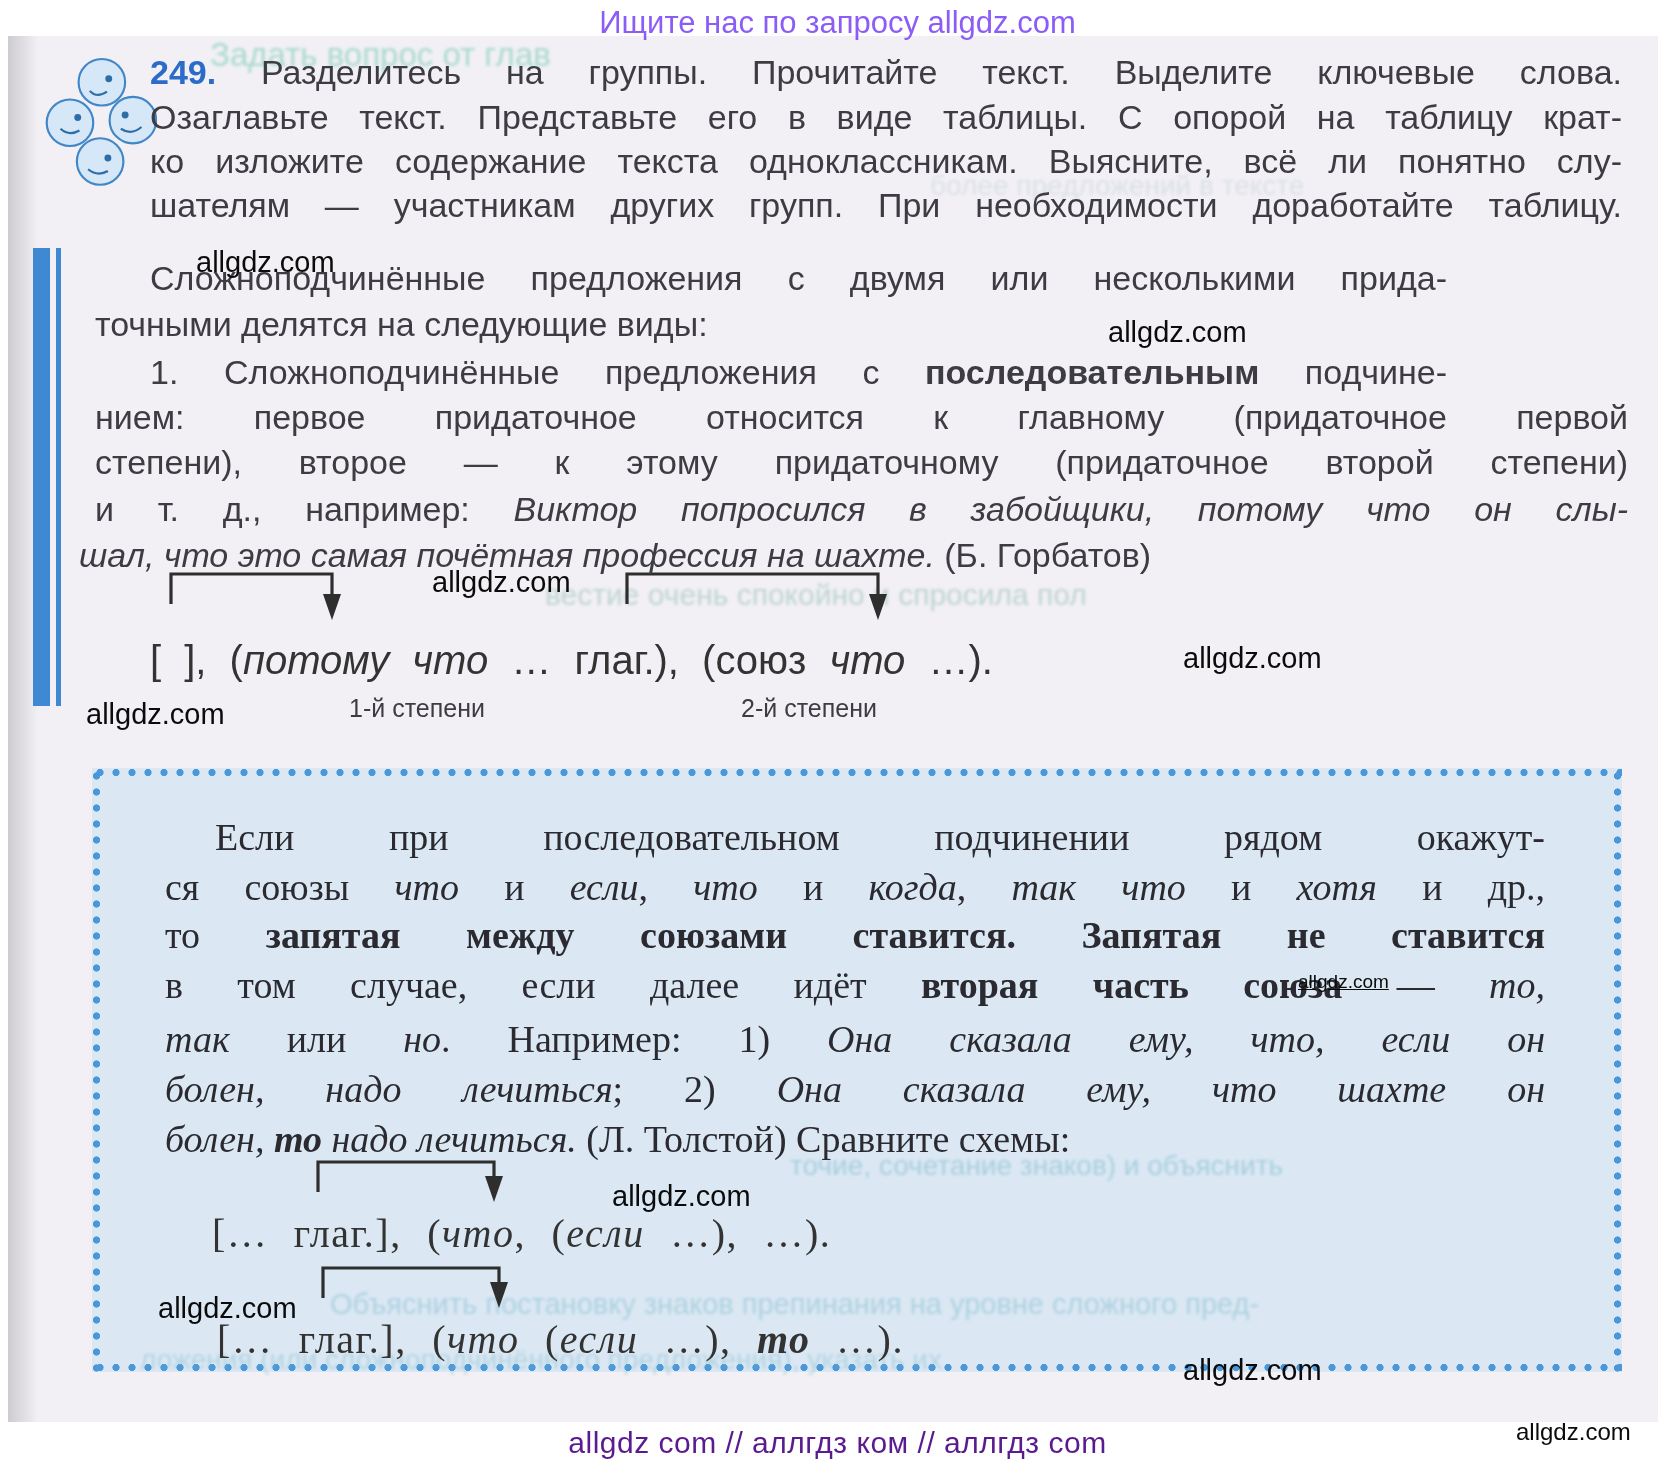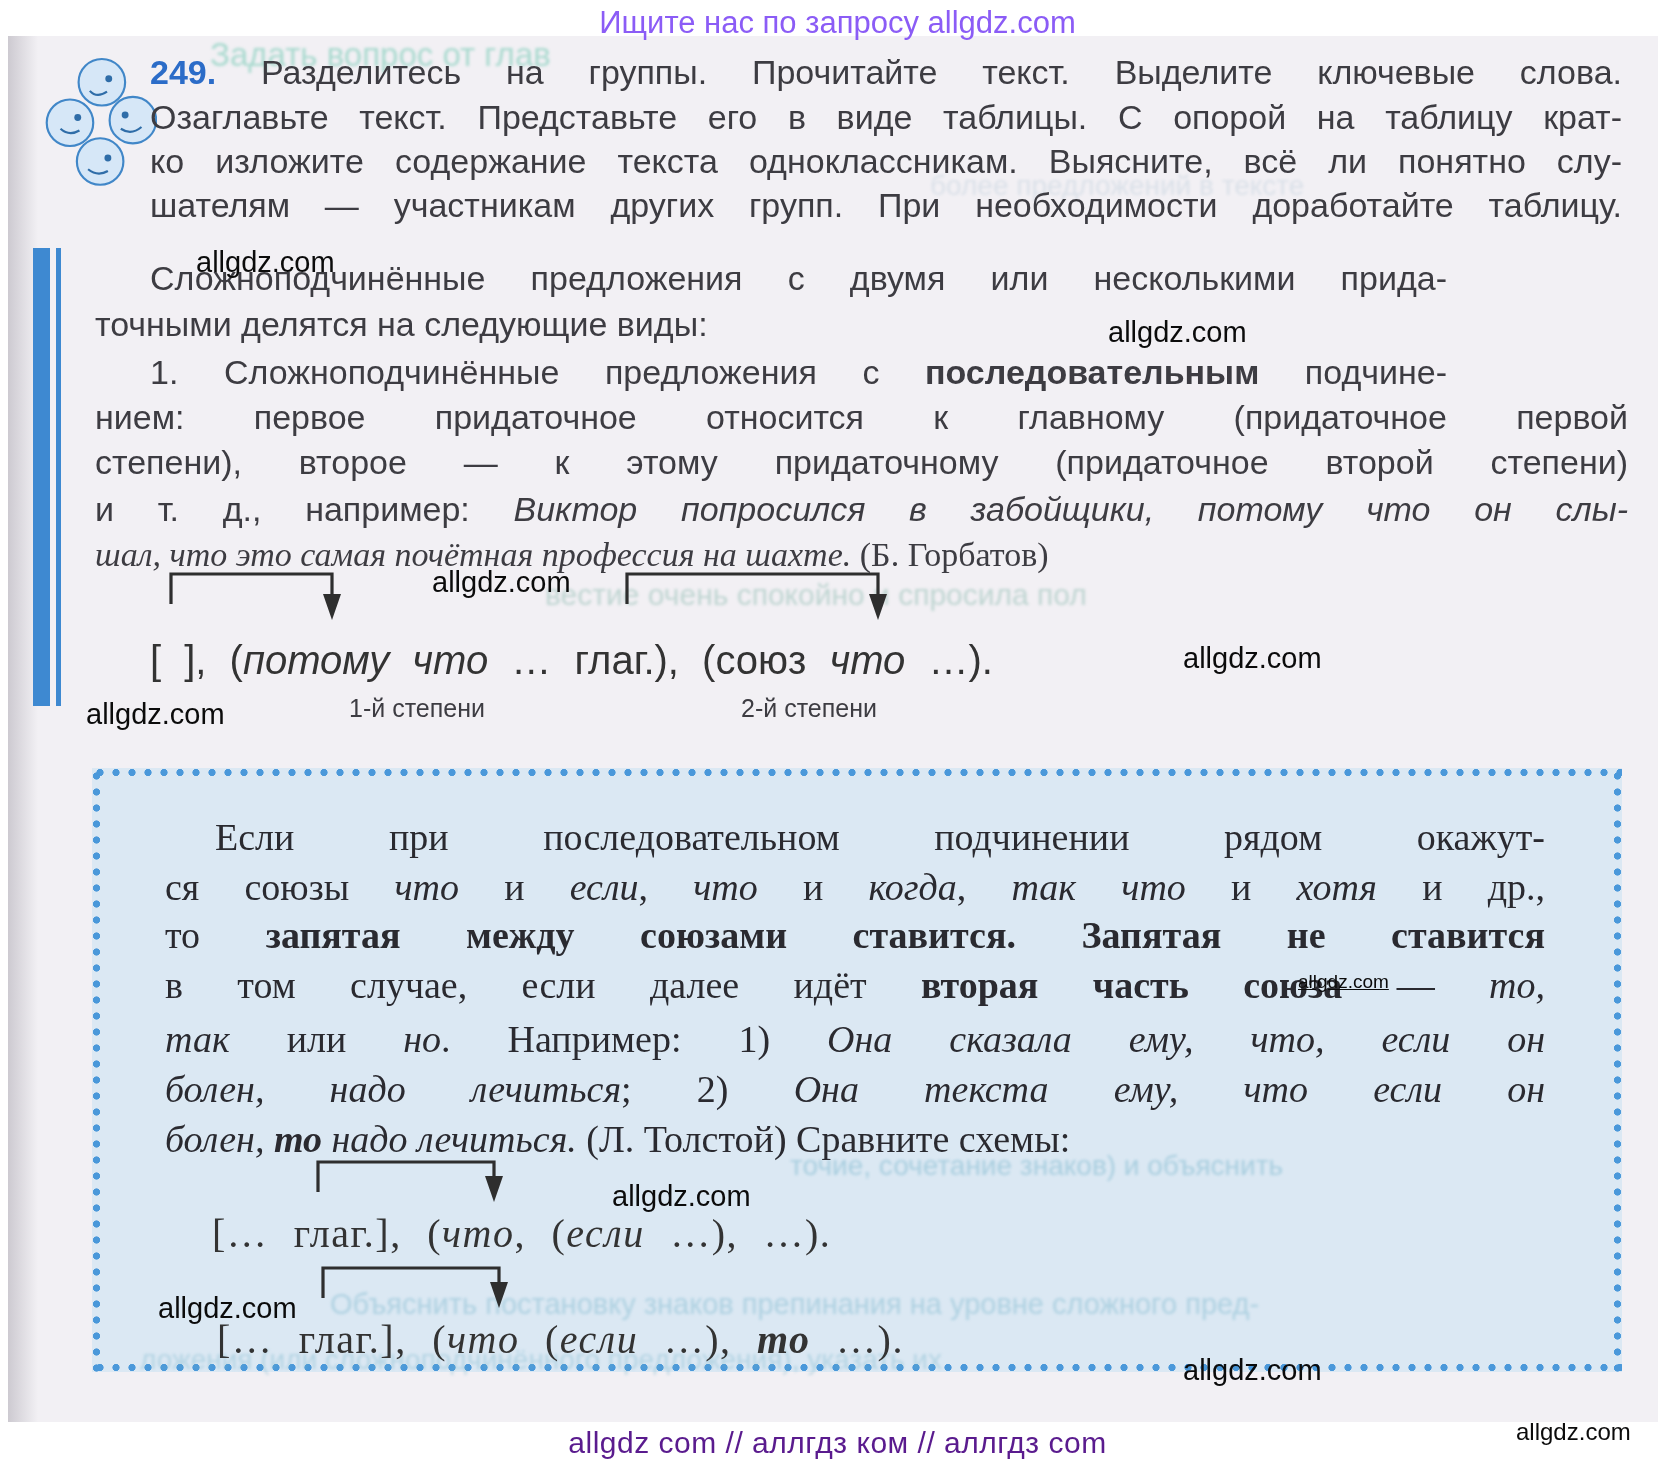--- a/index.html
+++ b/index.html
@@ -110,21 +110,21 @@
 
 <div class="marginbar txt" style="left:33px;top:248px;width:17px;height:458px;"></div>
 <div class="marginbar txt" style="left:56px;top:248px;width:5px;height:458px;"></div>
 
 <div class="line just txt" style="left:95px;top:258px;width:1352px;padding-left:55px;"><span>Сложноподчинённые предложения с двумя или несколькими прида-</span></div>
 <div class="line txt" style="left:95px;top:304px;"><span>точными делятся на следующие виды:</span></div>
 <div class="line just txt" style="left:95px;top:352px;width:1352px;padding-left:55px;"><span>1. Сложноподчинённые предложения с </span><span class="rs-b">последовательным</span><span> подчине-</span></div>
 <div class="line just txt" style="left:95px;top:397px;width:1533px;"><span>нием: первое придаточное относится к главному (придаточное первой</span></div>
 <div class="line just txt" style="left:95px;top:442px;width:1533px;"><span>степени), второе — к этому придаточному (придаточное второй степени)</span></div>
 <div class="line just txt" style="left:95px;top:489px;width:1533px;"><span>и т. д., например: </span><span class="rs-i">Виктор попросился в забойщики, потому что он слы-</span></div>
-<div class="line txt" style="left:95px;top:535px;font-family:Liberation Serif, serif;"><span class="rs-i">шал, что это самая почётная профессия на шахте.</span><span> (Б. Горбатов)</span></div>
+<div class="line txt" style="left:79px;top:535px;"><span class="rs-i">шал, что это самая почётная профессия на шахте.</span><span> (Б. Горбатов)</span></div>
 
 <svg class="arrow" style="left:150px;top:554px;" width="760" height="78" viewBox="0 0 760 78">
   <g stroke="#2e2e2e" stroke-width="3.2" fill="none">
     <path d="M21 50 L21 20 L182 20 L182 42"></path>
     <path d="M477 50 L477 20 L728 20 L728 42"></path>
   </g>
   <g fill="#2e2e2e">
     <polygon points="173,40 191,40 182,66"></polygon>
     <polygon points="719,40 737,40 728,66"></polygon>
   </g>
@@ -133,21 +133,21 @@
 <div class="deg txt" style="left:349px;top:694px;">1-й степени</div>
 <div class="deg txt" style="left:741px;top:694px;">2-й степени</div>
 
 <div class="rulebox"></div>
 
 <div class="line just boxline txt" style="left:165px;top:815px;width:1380px;padding-left:50px;"><span>Если при последовательном подчинении рядом окажут-</span></div>
 <div class="line just boxline txt" style="left:165px;top:865px;width:1380px;"><span>ся союзы </span><span class="rs-i">что</span><span> и </span><span class="rs-i">если</span><span>, </span><span class="rs-i">что</span><span> и </span><span class="rs-i">когда</span><span>, </span><span class="rs-i">так что</span><span> и </span><span class="rs-i">хотя</span><span> и др.,</span></div>
 <div class="line just boxline txt" style="left:165px;top:913px;width:1380px;"><span>то </span><span class="rs-b">запятая между союзами ставится.</span><span> </span><span class="rs-b">Запятая не ставится</span></div>
 <div class="line just boxline txt" style="left:165px;top:963px;width:1380px;"><span>в том случае, если далее идёт </span><span class="rs-b">вторая часть союза</span><span> — </span><span class="rs-i">то,</span></div>
 <div class="line just boxline txt" style="left:165px;top:1017px;width:1380px;"><span class="rs-i">так</span><span> или </span><span class="rs-i">но</span><span>. Например: 1) </span><span class="rs-i">Она сказала ему, что, если он</span></div>
-<div class="line just boxline txt" style="left:165px;top:1067px;width:1380px;"><span class="rs-i">болен, надо лечиться</span><span>; 2) </span><span class="rs-i">Она текста ему, что если он</span></div>
+<div class="line just boxline txt" style="left:165px;top:1067px;width:1380px;"><span class="rs-i">болен, надо лечиться</span><span>; 2) </span><span class="rs-i">Она сказала ему, что шахте он</span></div>
 <div class="line boxline txt" style="left:165px;top:1117px;"><span class="rs-i">болен, </span><span class="rs-bi">то</span><span class="rs-i"> надо лечиться.</span><span> (Л. Толстой) Сравните схемы:</span></div>
 
 <svg class="arrow" style="left:302px;top:1148px;" width="220" height="62" viewBox="0 0 220 62">
   <path d="M16 44 L16 14 L192 14 L192 30" stroke="#2e2e2e" stroke-width="3.2" fill="none"></path>
   <polygon points="183,28 201,28 192,54" fill="#2e2e2e"></polygon>
 </svg>
 <div class="scheme scheme-box txt" style="left:212px;top:1210px;text-align:center;"><span>[… глаг.], (</span><span class="rs-i">что</span><span>, (</span><span class="rs-i">если</span><span> …), …).</span></div>
 
 <svg class="arrow" style="left:307px;top:1254px;" width="220" height="62" viewBox="0 0 220 62">
   <path d="M16 44 L16 14 L192 14 L192 30" stroke="#2e2e2e" stroke-width="3.2" fill="none"></path>

